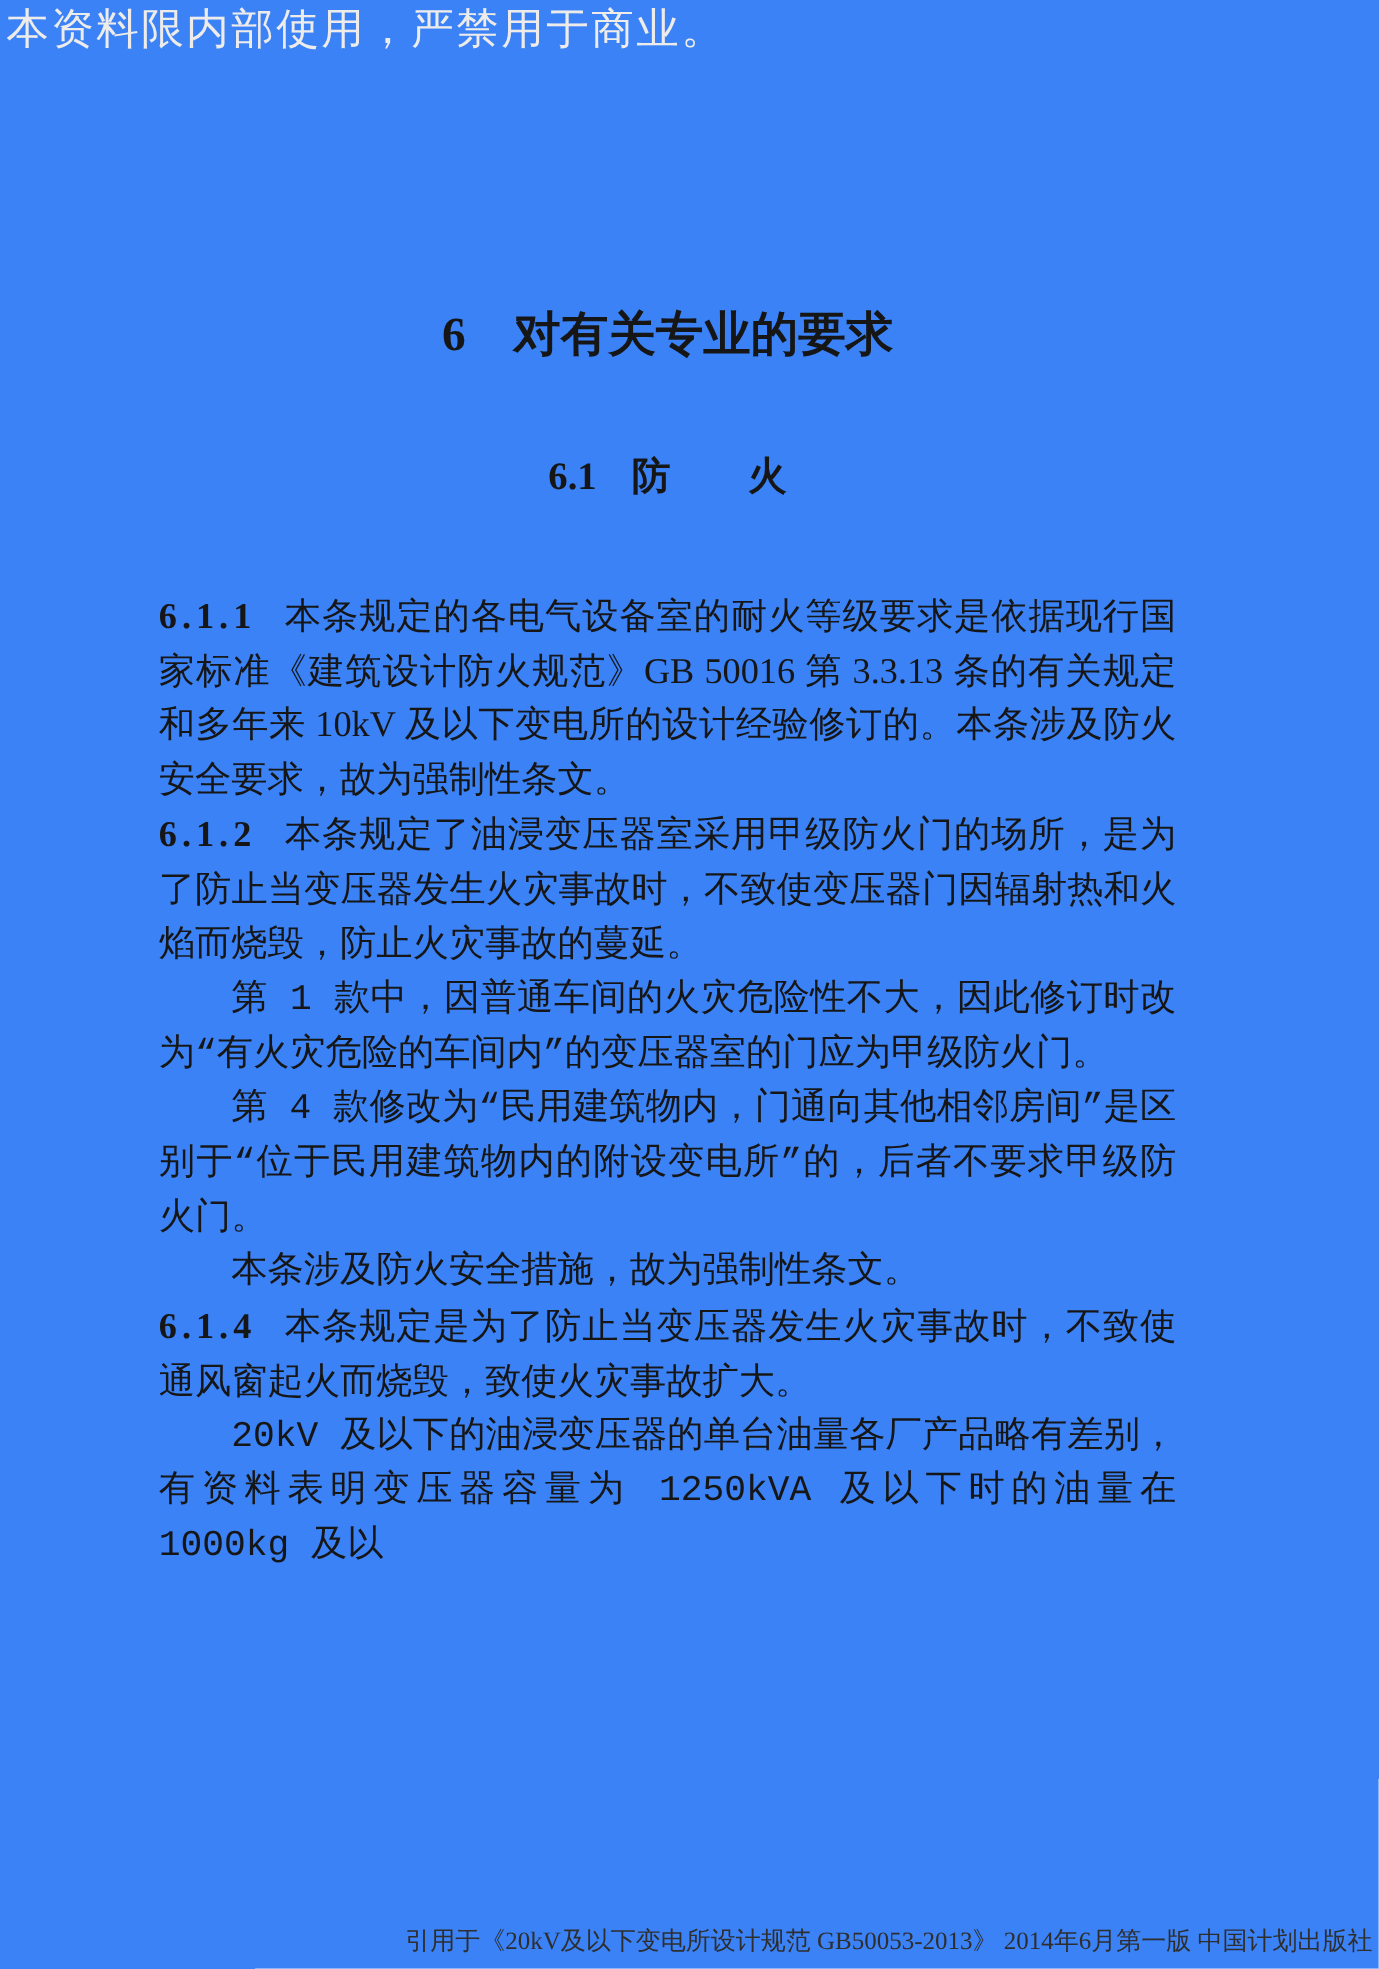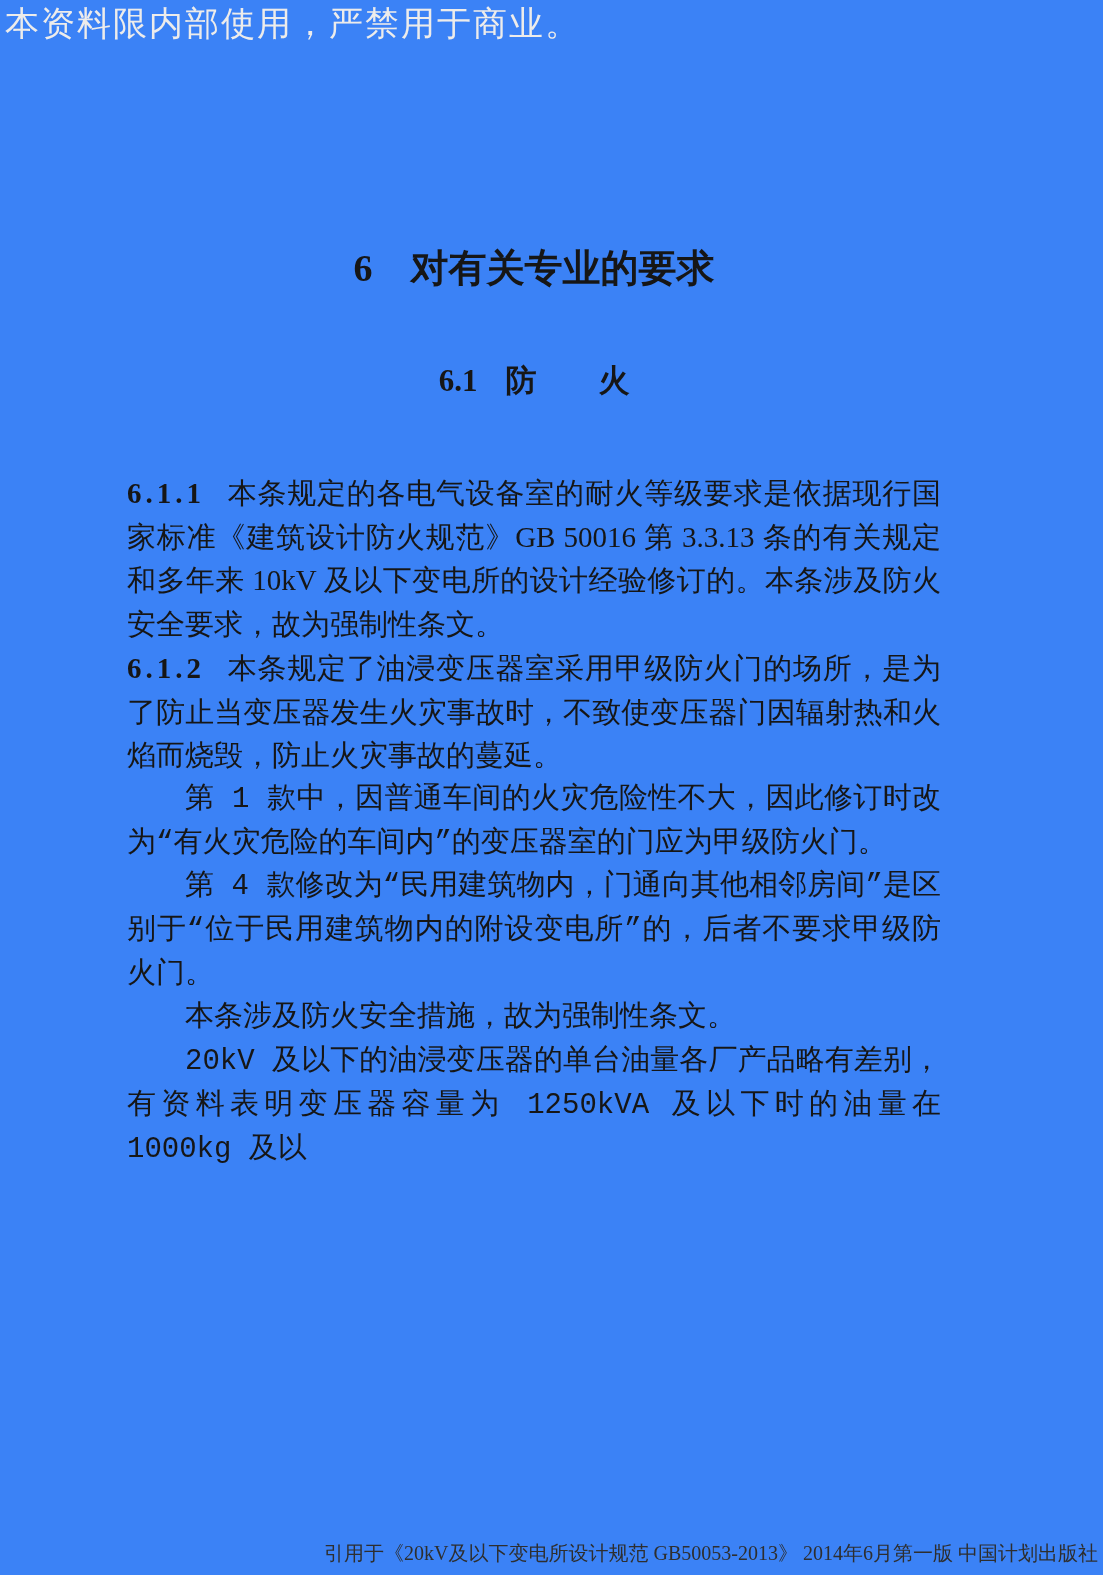--- a/index.html
+++ b/index.html
@@ -106,19 +106,20 @@
   <div class="section-title">
     <span class="section-num">6.1</span><span>防　　火</span>
   </div>
 
   <div class="body-text" id="body-text">
       <p class="para"><span class="clause-num">6.1.1</span><span>本条规定的各电气设备室的耐火等级要求是依据现行国家标准《建筑设计防火规范》GB 50016 第 3.3.13 条的有关规定和多年来 10kV 及以下变电所的设计经验修订的。本条涉及防火安全要求，故为强制性条文。</span></p>
       <p class="para"><span class="clause-num">6.1.2</span><span>本条规定了油浸变压器室采用甲级防火门的场所，是为了防止当变压器发生火灾事故时，不致使变压器门因辐射热和火焰而烧毁，防止火灾事故的蔓延。</span></p>
       <p class="para indent"><span>第 1 款中，因普通车间的火灾危险性不大，因此修订时改为“有火灾危险的车间内”的变压器室的门应为甲级防火门。</span></p>
       <p class="para indent"><span>第 4 款修改为“民用建筑物内，门通向其他相邻房间”是区别于“位于民用建筑物内的附设变电所”的，后者不要求甲级防火门。</span></p>
       <p class="para indent"><span>本条涉及防火安全措施，故为强制性条文。</span></p>
+      <p class="para"><span class="clause-num">6.1.4</span><span>本条规定是为了防止当变压器发生火灾事故时，不致使通风窗起火而烧毁，致使火灾事故扩大。</span></p>
       <p class="para indent"><span>20kV 及以下的油浸变压器的单台油量各厂产品略有差别，有资料表明变压器容量为 1250kVA 及以下时的油量在 1000kg 及以</span></p>
     </div>
 
 
   <div class="footer">引用于《20kV及以下变电所设计规范 GB50053-2013》  2014年6月第一版 中国计划出版社</div>
 
 </div>
 
 </body></html>

